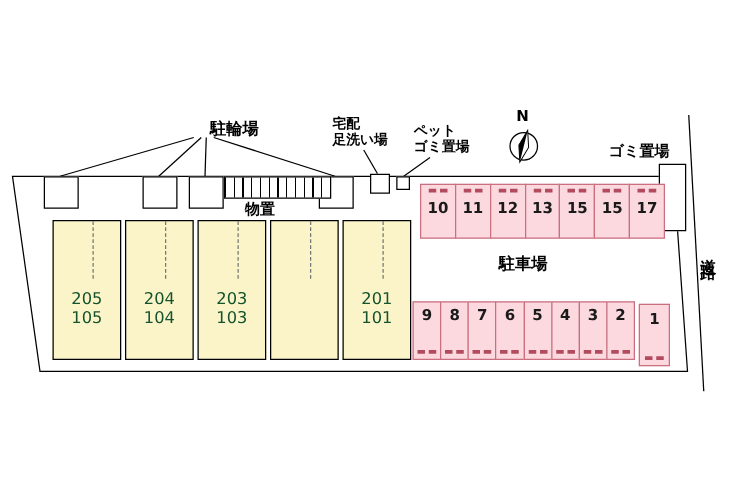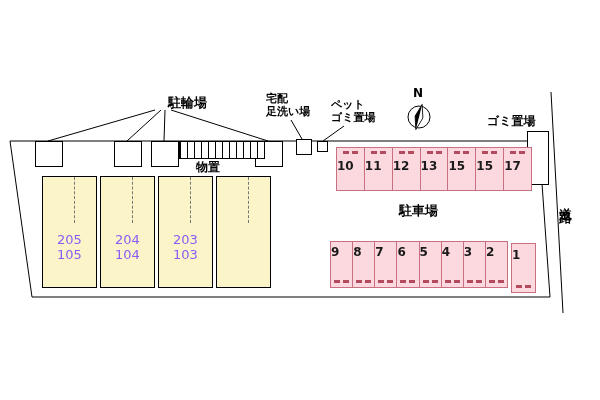--- a/index.html
+++ b/index.html
@@ -15,38 +15,38 @@
   .lbl.two { text-align: left; white-space: normal; }
   .sq { position: absolute; background: #fff; border: 1px solid #000; }
   .storage-box {
     position: absolute; left: 179px; top: 141px; width: 84px; height: 16px;
     border: 1px solid #000; background-color: #fff;
     background-image: repeating-linear-gradient(90deg, #000 0, #000 1px, transparent 1px, transparent 7px);
   }
   .prow { position: absolute; display: flex; }
   .ps { position: relative; flex: 1; background: #FBD9DF; border: 1px solid #C96F80; }
   .ps + .ps { margin-left: -1px; }
-  .pnum { text-align: left; font-size: 12px; font-weight: bold; color: #1a1a1a; }
+  .pnum { text-align: center; font-size: 12px; font-weight: bold; color: #1a1a1a; }
   .row-top { left: 336px; top: 147px; width: 196px; height: 44px; }
   .row-top .pnum { margin-top: 11px; }
   .row-top .stp { top: 3px; }
   .row-bottom { left: 330px; top: 241px; width: 178px; height: 47px; }
   .row-bottom .pnum { margin-top: 3px; }
   .row-bottom .stp { bottom: 4px; }
   .ps1 { position: absolute; left: 511px; top: 243px; width: 23px; height: 48px;
          background: #FBD9DF; border: 1px solid #C96F80; }
   .ps1 .pnum { margin-top: 4px; }
   .ps1 .stp { bottom: 4px; }
   .stp { position: absolute; left: 0; right: 0; display: flex; justify-content: center; gap: 3px; }
   .stp i { width: 6px; height: 3px; background: #B34B5E; display: block; }
   .units { position: absolute; left: 42px; top: 176px; display: flex; gap: 3px; }
   .unit { position: relative; width: 53px; height: 110px; background: #FAF4C8; border: 1px solid #000; }
   .unit .dash { position: absolute; left: 58%; top: 0; height: 46px; width: 0; border-left: 1px dashed #777; }
   .unit .unum { position: absolute; left: 0; right: 0; top: 55px; text-align: center;
-                font-size: 13px; line-height: 15px; color: #8b5cf6; }
+                font-size: 13px; line-height: 15px; color: #14532d; }
   .vtext { position: absolute; writing-mode: vertical-rl; font-weight: bold;
            font-size: 13px; letter-spacing: 4px; color: #000; }
 </style>
 </head>
 <body>
 
 <div id="plan">
 
   <svg id="base" width="600" height="400" viewBox="0 0 600 400">
 
@@ -243,15 +243,22 @@
     <div class="unit">
       <div class="dash"></div>
       <div class="unum">
         <div>203</div>
         <div>103</div>
       </div>
     </div>
     <div class="unit">
       <div class="dash"></div>
     </div>
+    <div class="unit">
+      <div class="dash"></div>
+      <div class="unum">
+        <div>201</div>
+        <div>101</div>
+      </div>
+    </div>
   </div>
 
 </div>
 
 </body></html>

